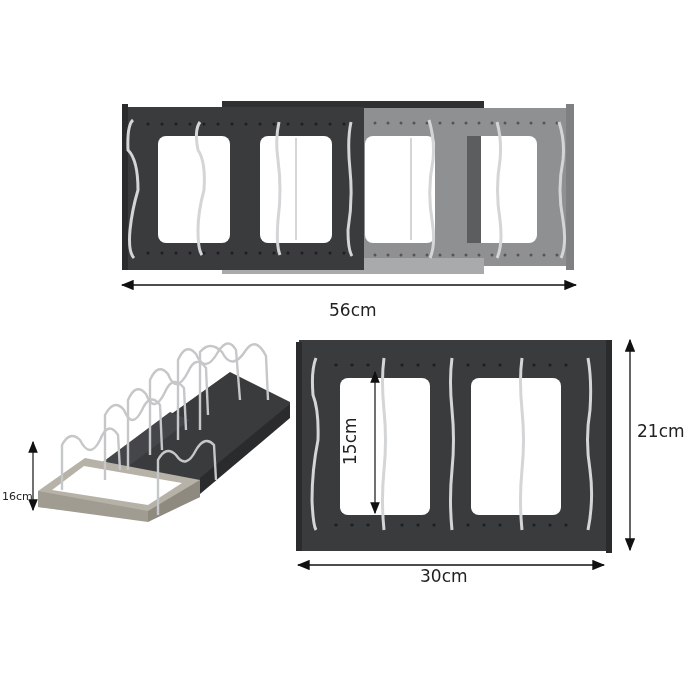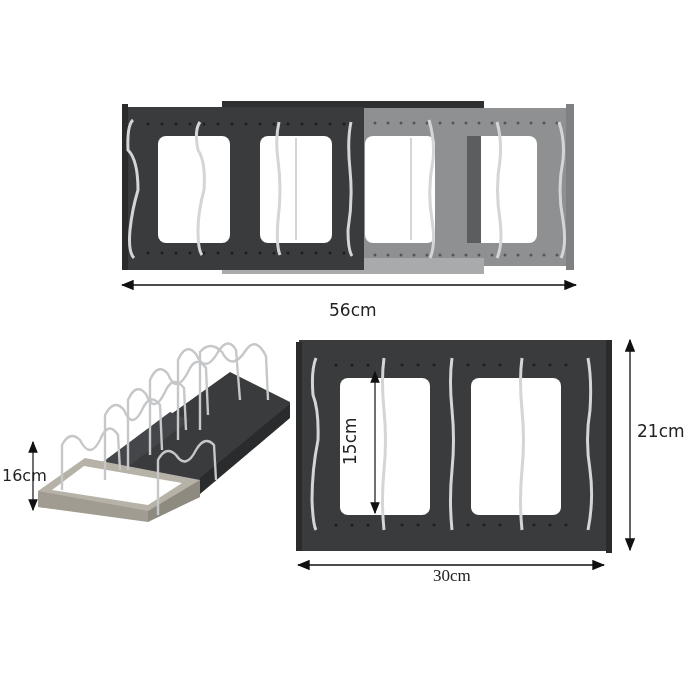--- a/index.html
+++ b/index.html
@@ -1,19 +1,19 @@
 <!DOCTYPE html>
 <html><head>
   <meta charset="utf-8">
   <style>
     html, body { margin: 0; padding: 0; background: #ffffff; }
     body { width: 700px; height: 700px; position: relative; overflow: hidden;
            font-family: "DejaVu Sans", "Liberation Sans", sans-serif; color: #1a1a1a; }
     .label { position: absolute; font-size: 17px; color: #222; white-space: nowrap; }
-    .label-small { font-size: 16px; }
+    .label-small { font-size: 11px; margin-top: 24px; }
     svg { position: absolute; left: 0; top: 0; }
   </style>
 </head>
 <body>
 
 <svg width="700" height="700" viewBox="0 0 700 700">
   <defs>
     <marker id="arrowEnd" markerWidth="10" markerHeight="8" refX="9" refY="4" orient="auto">
       <path d="M0,0 L10,4 L0,8 Z" fill="#111"></path>
     </marker>
@@ -192,15 +192,15 @@
     <line x1="375" y1="372" x2="375" y2="513" stroke="#111" stroke-width="1.2" marker-start="url(#arrowStart)" marker-end="url(#arrowEnd)"></line>
 
     <line x1="298" y1="565" x2="604" y2="565" stroke="#111" stroke-width="1.3" marker-start="url(#arrowStart)" marker-end="url(#arrowEnd)"></line>
 
     <line x1="630" y1="340" x2="630" y2="550" stroke="#111" stroke-width="1.3" marker-start="url(#arrowStart)" marker-end="url(#arrowEnd)"></line>
   </g>
 </svg>
 
 <div class="label" style="left:329px; top:300px;">56cm</div>
 <div class="label label-small" style="left:2px; top:466px;">16cm</div>
-<div class="label" style="left:433px; top:566px;font-family:Liberation Serif, serif;">30cm</div>
+<div class="label" style="left:420px; top:566px;">30cm</div>
 <div class="label" style="left:637px; top:421px;text-align:center;">21cm</div>
 <div class="label" style="left:340px; top:465px; transform: rotate(-90deg); transform-origin: left top;">15cm</div>
 
 </body></html>

